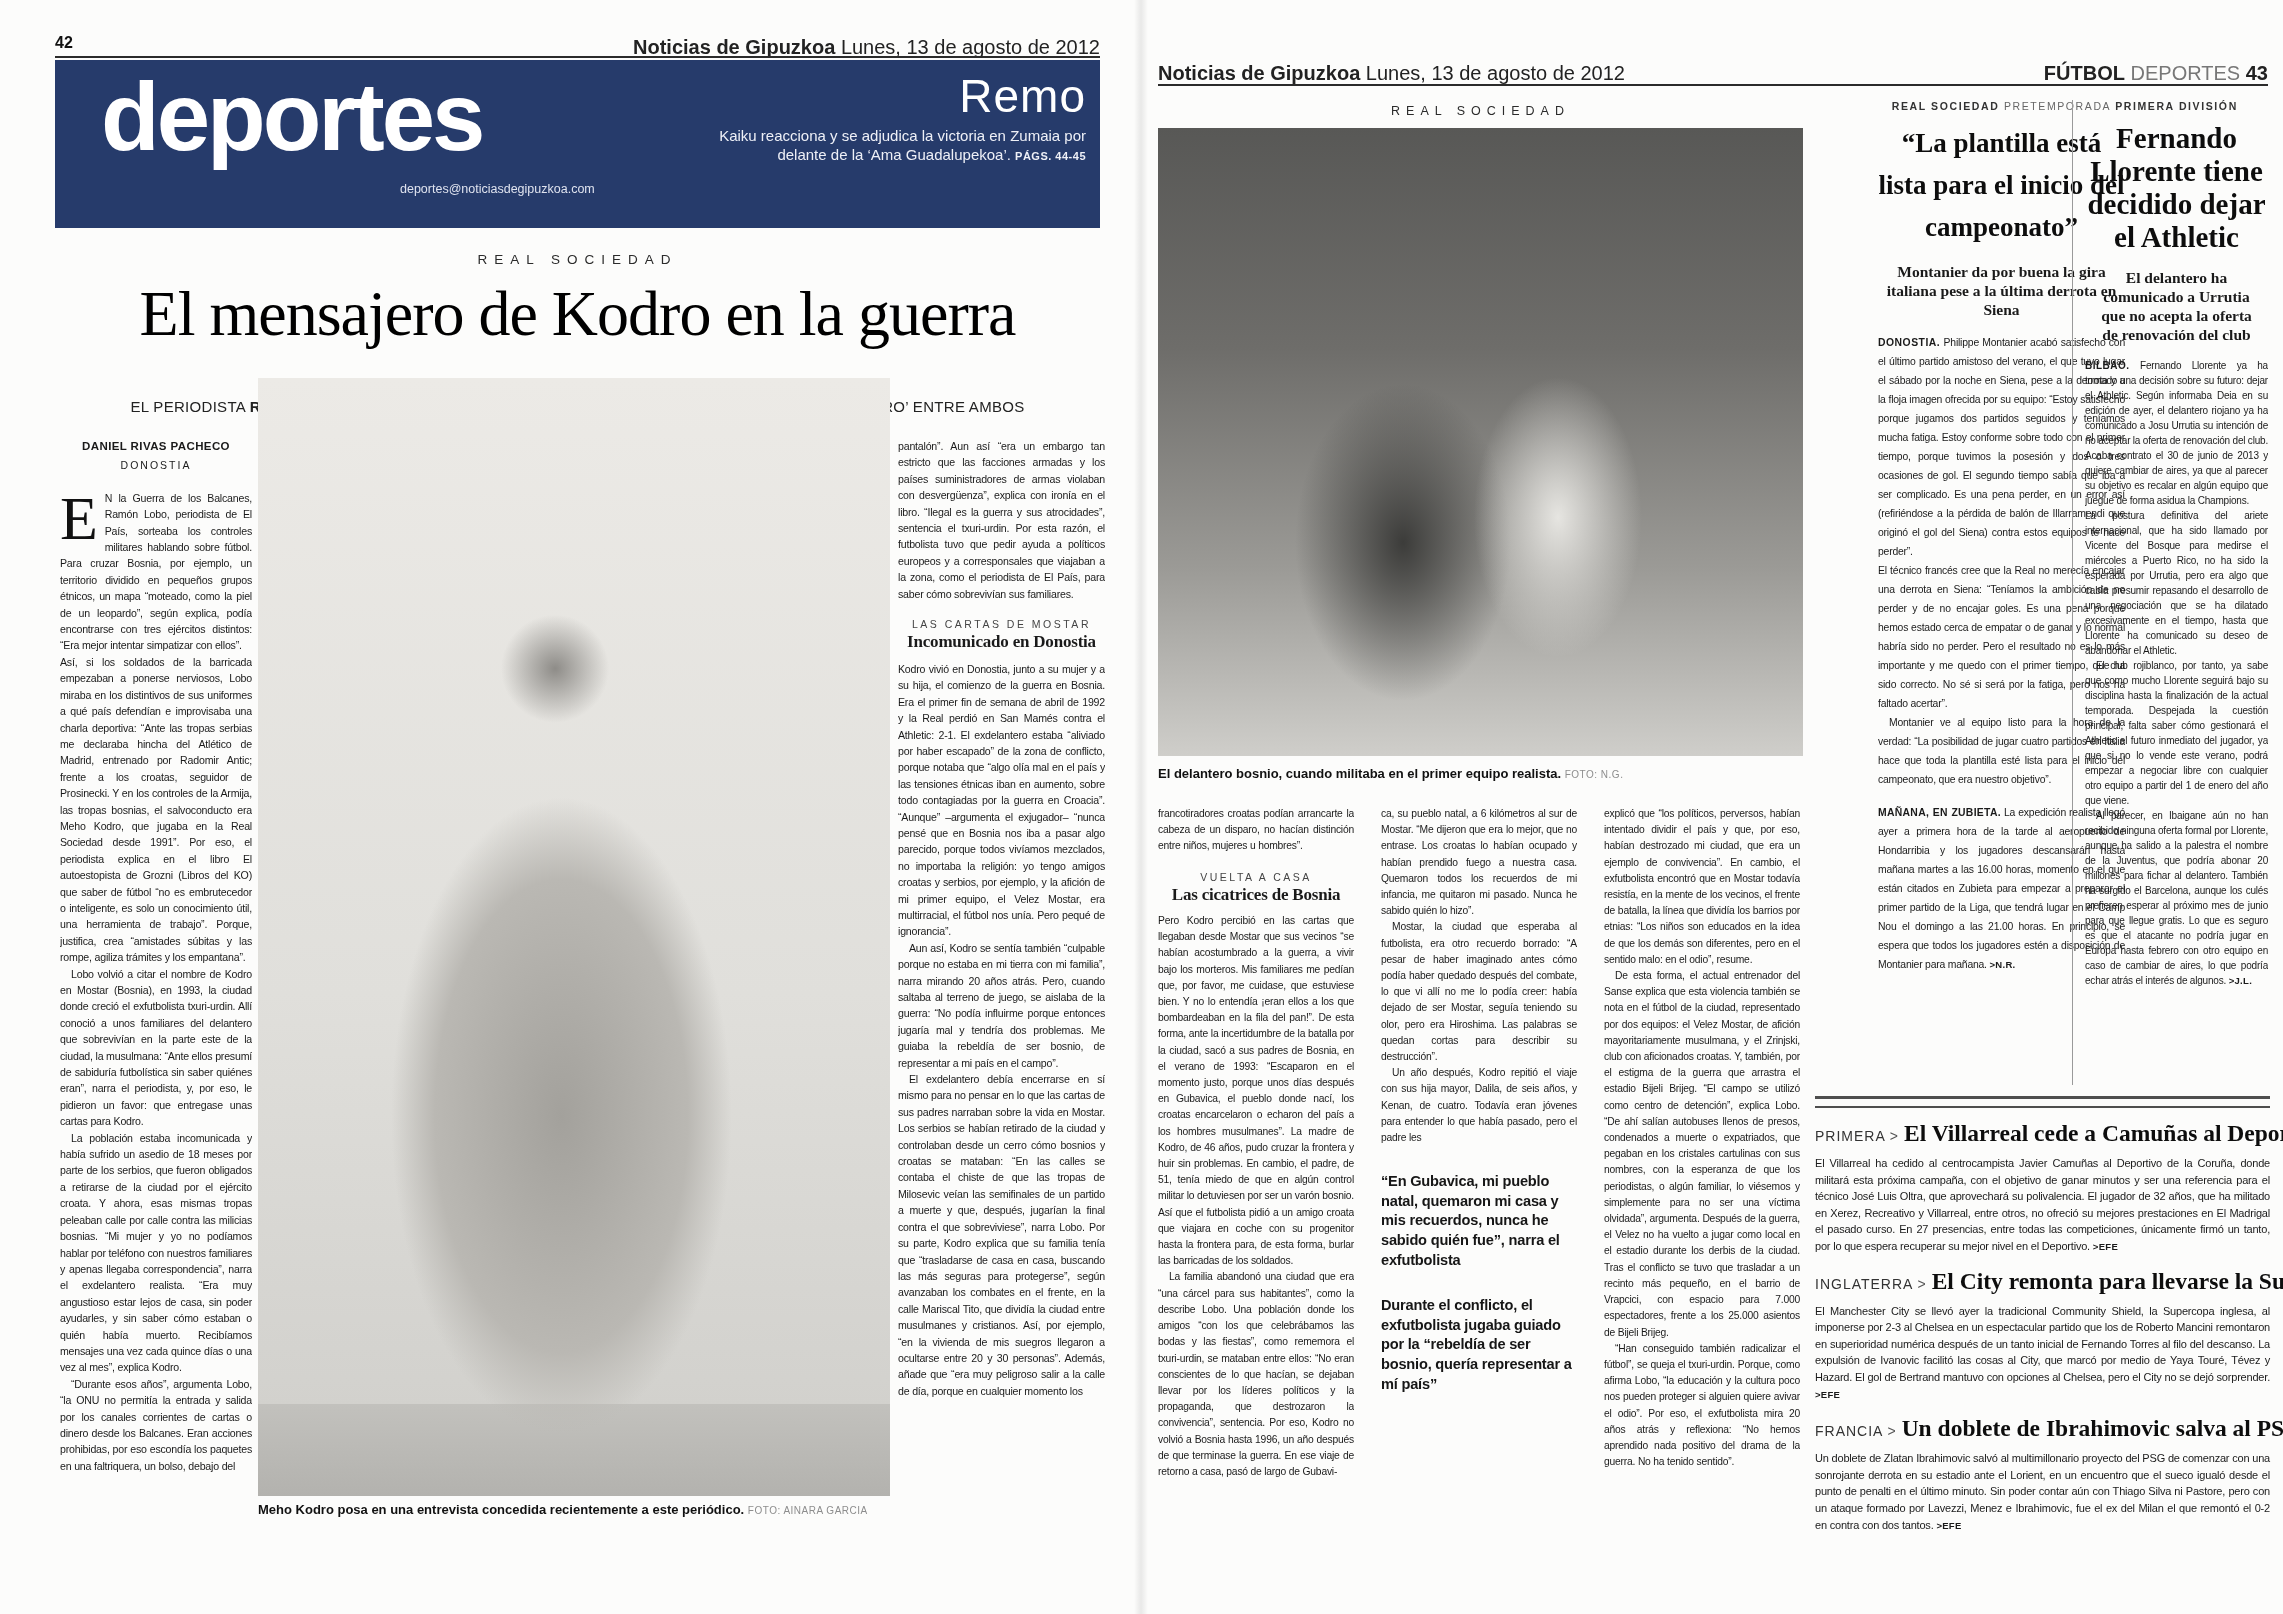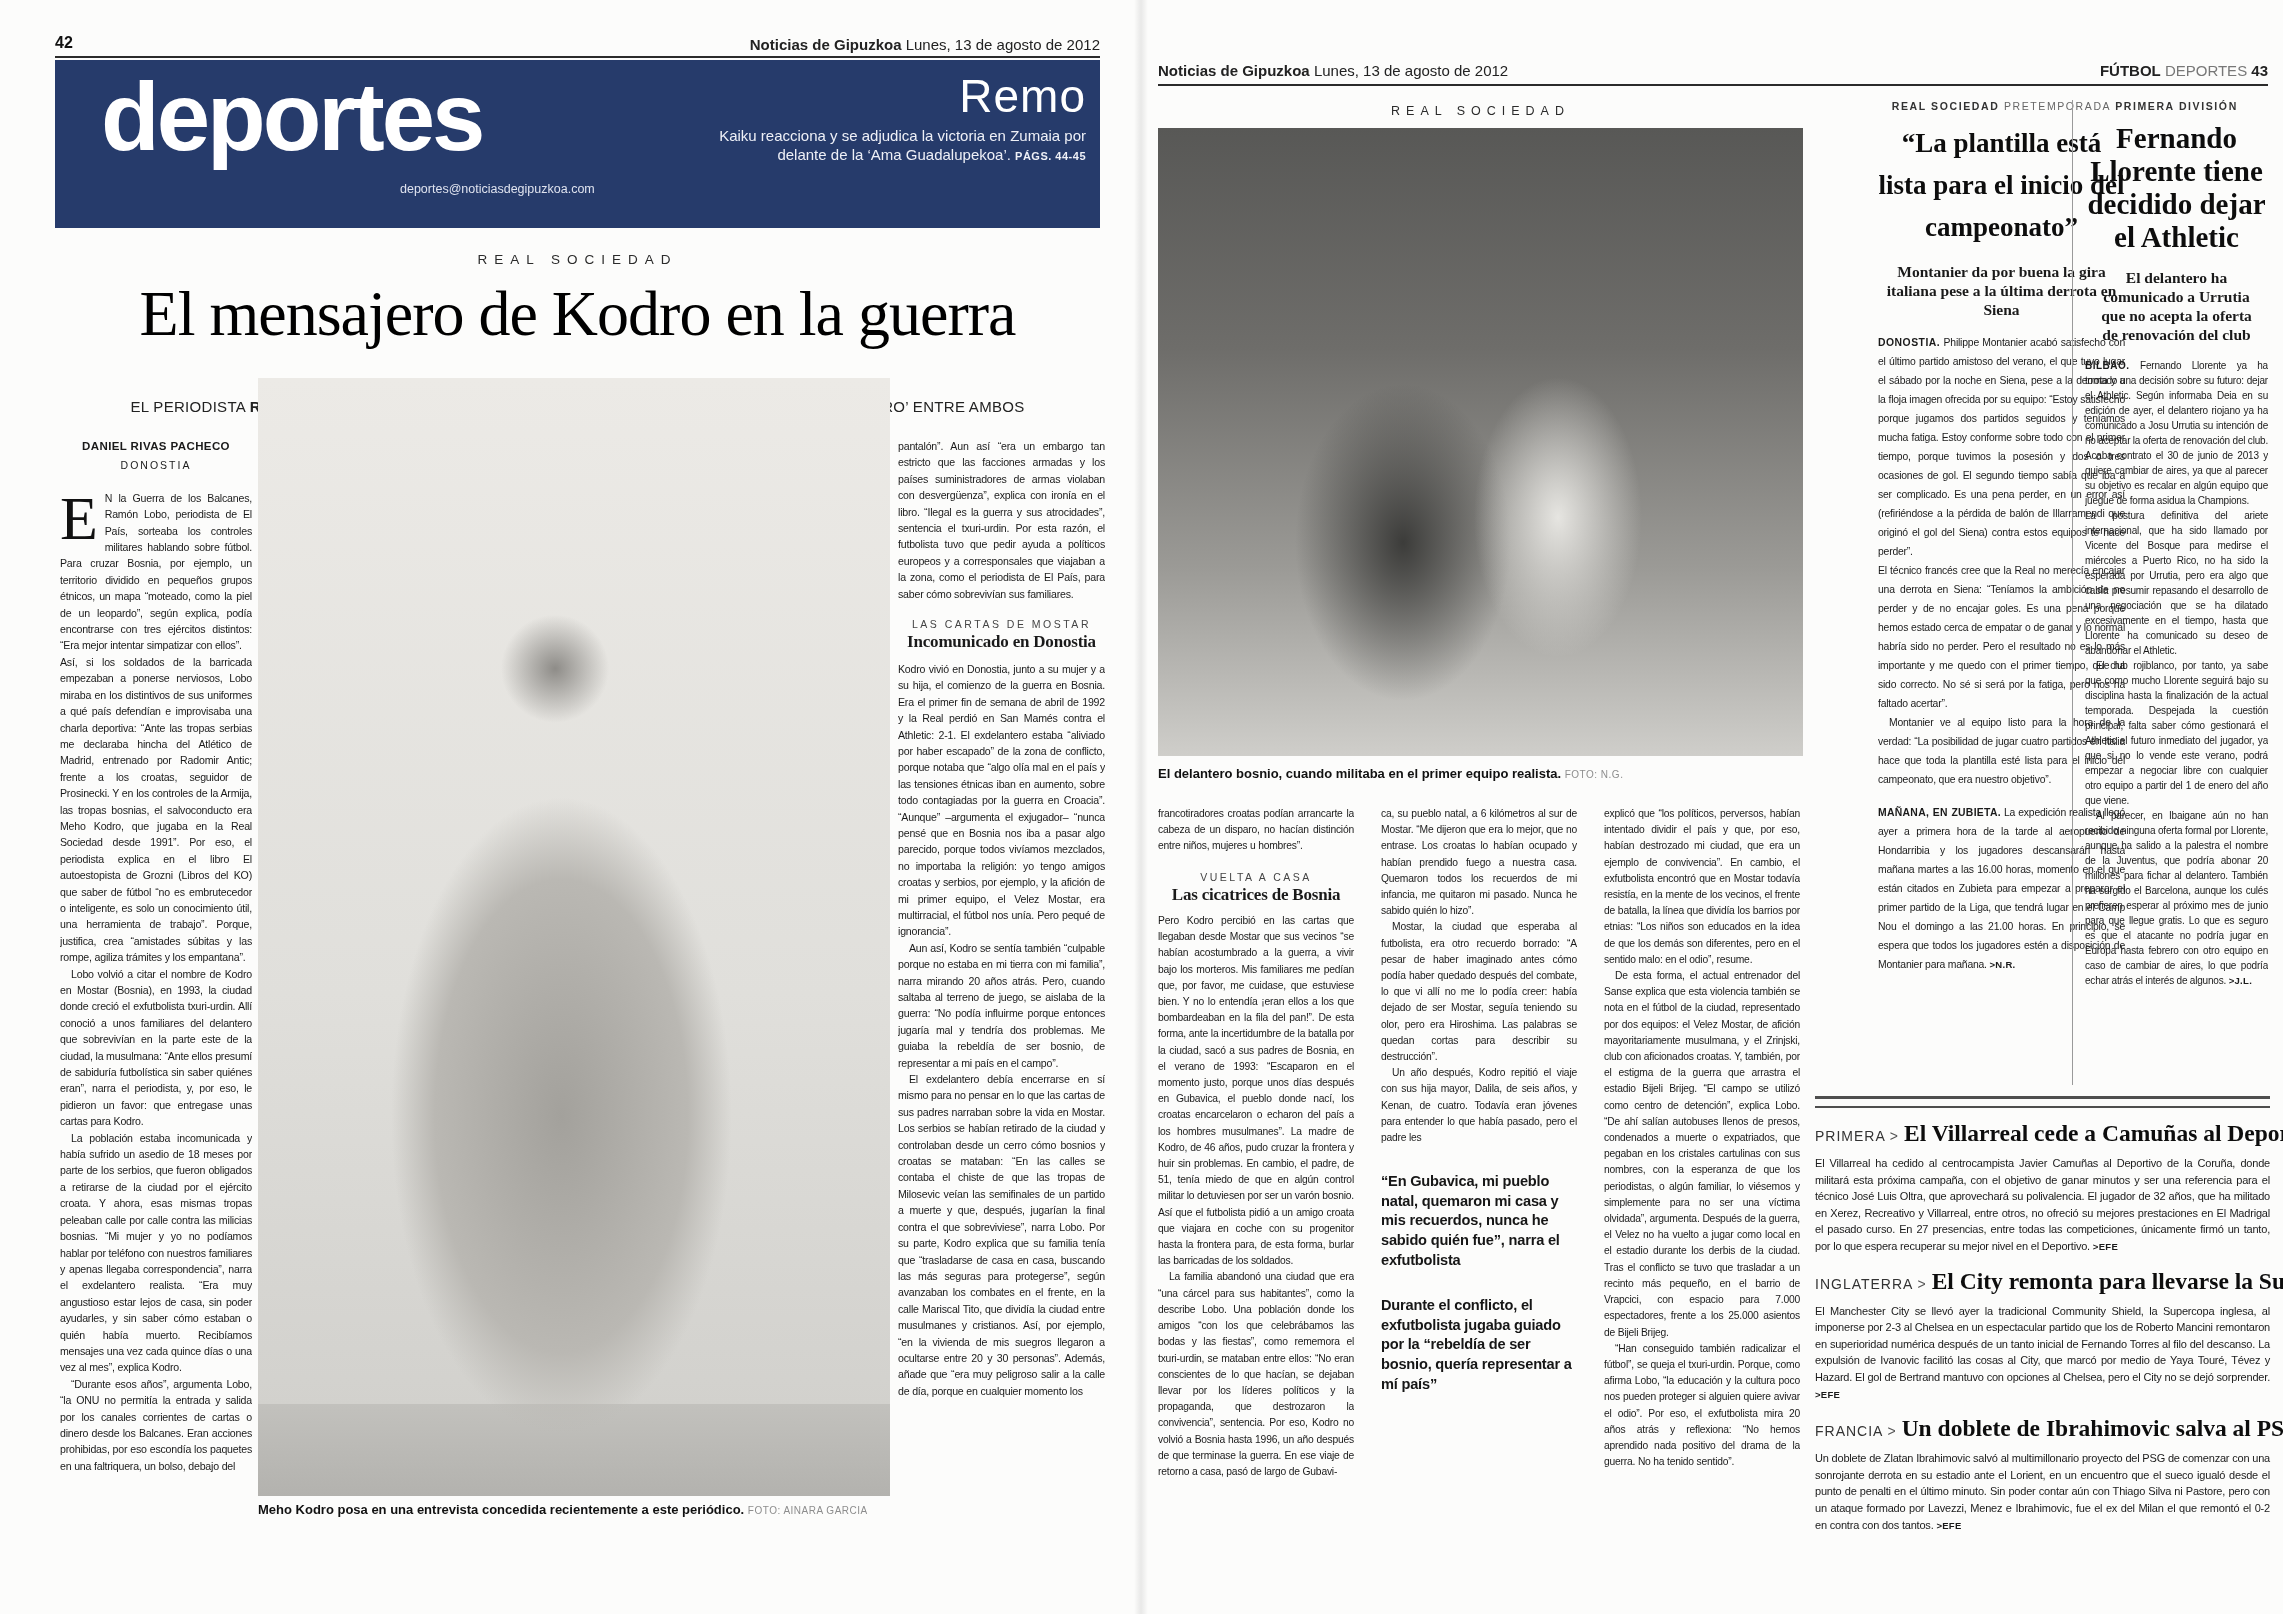--- a/index.html
+++ b/index.html
@@ -3,21 +3,21 @@
 <meta charset="utf-8">
 <style>
   html,body{margin:0;padding:0;background:#e9e9e7;}
   #spread{position:relative;width:2283px;height:1614px;background:#fcfcfb;overflow:hidden;
           font-family:"Liberation Sans",sans-serif;color:#1a1a1a;}
   .fold{position:absolute;left:1134px;top:0;width:14px;height:100%;
         background:linear-gradient(90deg,rgba(0,0,0,0) 0%,rgba(0,0,0,.08) 50%,rgba(0,0,0,0) 100%);}
 
   
   .pagenum{position:absolute;font-size:16px;font-weight:bold;color:#111;}
-  .edition{position:absolute;font-size:15px;color:#222;white-space:nowrap;}
+  .edition{position:absolute;font-size:20px;color:#222;white-space:nowrap;}
   .edition b{font-weight:bold;}
   .hrule{position:absolute;height:2px;background:#2b2b2b;}
 
   
   .masthead{position:absolute;left:55px;top:60px;width:1045px;height:168px;background:#263b6b;color:#fff;}
   .wordmark{position:absolute;left:46px;top:2px;font-size:96px;font-weight:bold;letter-spacing:-3px;}
   .mast-mail{position:absolute;left:345px;top:122px;font-size:12.5px;color:#dfe3ef;}
   .teaser{position:absolute;right:14px;top:10px;width:400px;text-align:right;}
   .teaser-section{font-size:46px;font-weight:400;letter-spacing:1px;line-height:52px;}
   .teaser-text{font-size:15px;line-height:19px;margin-top:4px;color:#eef0f7;}

